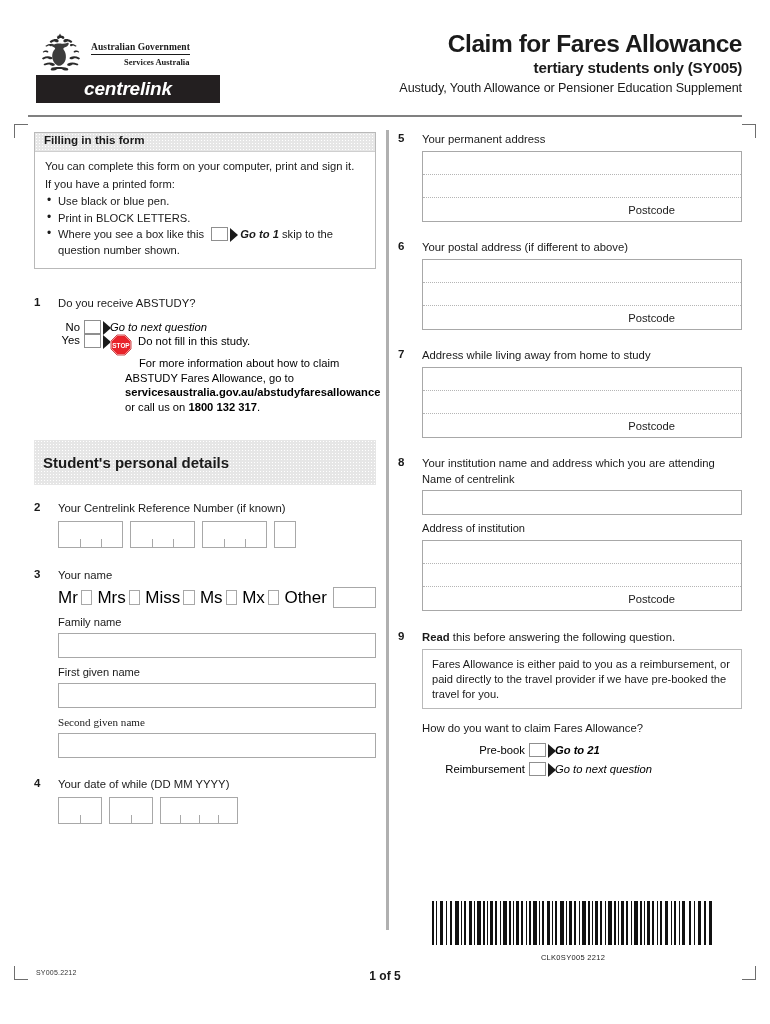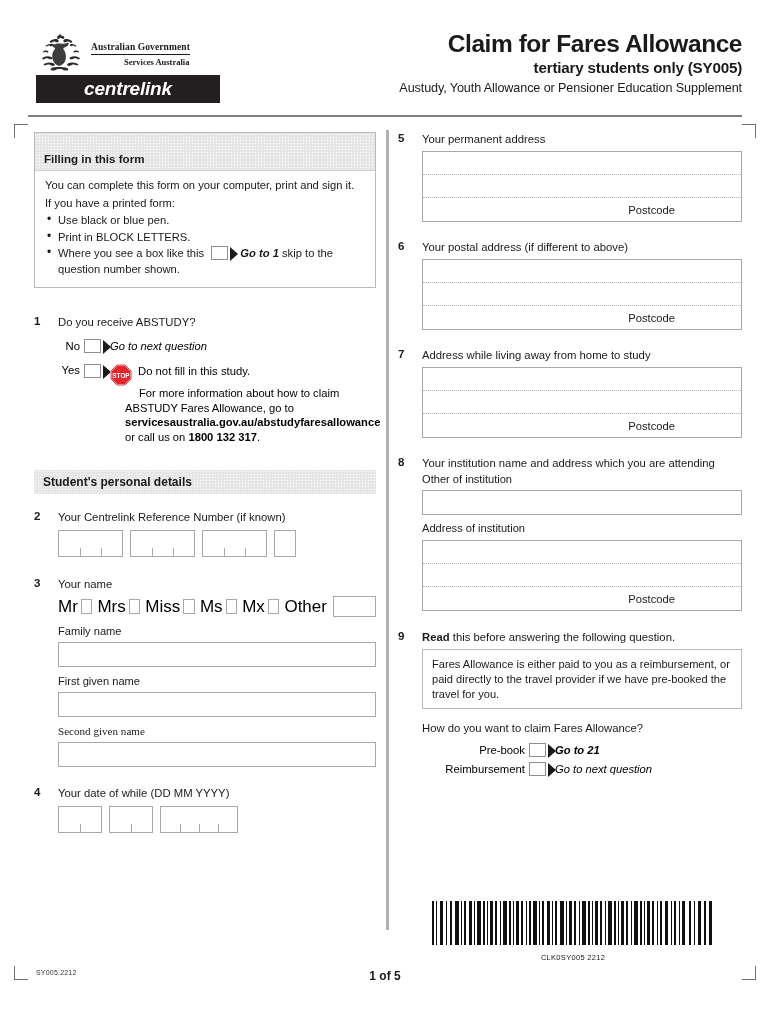--- a/index.html
+++ b/index.html
@@ -73,21 +73,21 @@
   .col-left  { position: absolute; left: 34px;  top: 132px; width: 342px; }
   .col-right { position: absolute; left: 398px; top: 132px; width: 344px; }
   .col-divider {
     position: absolute; left: 386px; top: 130px;
     width: 2.5px; height: 800px; background: #b0b0b0;
   }
 
   
   .fill-box { border: 1px solid #b9b9b9; background: #fff; }
   .fill-head {
-    background: #e8e8e8; padding: 19px 9px 5px 9px;
+    background: #e8e8e8; padding: 0 9px 5px 9px;
     font-size: 11.6px; font-weight: bold; color: #1a1a1a;
     border-bottom: 1px solid #cfcfcf;
     background-image: radial-gradient(#ffffff 0.5px, transparent 0.6px);
     background-size: 3px 3px; background-color: #e6e6e6;
   }
   .fill-body { padding: 7px 10px 9px 10px; font-size: 11.2px; line-height: 15.5px; color: #1a1a1a; }
   .fill-body p { margin: 0 0 2px 0; }
   .fill-ul { margin: 1px 0 0 0; padding: 0; list-style: none; }
   .fill-ul li { position: relative; padding-left: 13px; margin-bottom: 1px; }
   .fill-ul li::before {
@@ -124,21 +124,21 @@
     width: 21px; height: 21px; position: relative; display: inline-block;
     vertical-align: -6px; margin-right: 7px;
   }
   .stopsign svg { display: block; }
 
   
   .sec-head {
     background-color: #e6e6e6;
     background-image: radial-gradient(#ffffff 0.5px, transparent 0.6px);
     background-size: 3px 3px;
-    padding: 5px 9px; font-size: 12px; font-weight: bold; color: #1a1a1a;
+    padding: 14px 9px; font-size: 15px; font-weight: bold; color: #1a1a1a;
   }
 
   
   .charbox-row { display: flex; align-items: flex-start; gap: 7px; margin-top: 5px; }
   .charbox {
     border: 1px solid #a8a8a8; height: 27px; background: #fff;
     position: relative; display: flex;
   }
   .charbox .tick {
     flex: 1 1 0; position: relative;
@@ -266,21 +266,21 @@
       <div class="qnum">1</div>
       <div class="qbody">
         <div class="qlabel">Do you receive ABSTUDY?</div>
 
         <div style="margin-top:9px; font-size:11.3px; display:flex; align-items:center;">
           <span style="width:22px; text-align:right;">No</span>
           <span class="gotobox"></span>
           <span class="goto-text">Go to next question</span>
         </div>
 
-        <div style="margin-top:11px; font-size:11.3px; display:flex; align-items:flex-start;">
+        <div style="font-size:11.3px; display:flex; align-items:flex-start;">
           <span style="width:22px; text-align:right;">Yes</span>
           <span class="gotobox"></span>
           <span class="stopsign">
             <svg viewBox="0 0 22 22" width="22" height="22">
               <polygon points="7,1 15,1 21,7 21,15 15,21 7,21 1,15 1,7" fill="#e8232a" stroke="#ffffff" stroke-width="1.4"></polygon>
               <polygon points="7,1 15,1 21,7 21,15 15,21 7,21 1,15 1,7" fill="none" stroke="#c41a20" stroke-width="0.8"></polygon>
               <text x="11" y="14.3" font-family="Liberation Sans, sans-serif" font-size="6.4" font-weight="bold" fill="#ffffff" text-anchor="middle">STOP</text>
             </svg>
           </span>
           <div style="line-height:15px;">
@@ -426,21 +426,21 @@
             <span>Postcode</span>
           </div>
         </div>
       </div>
     </div>
 
     <div class="q" style="margin-top:18px;">
       <div class="qnum">8</div>
       <div class="qbody">
         <div class="qlabel">Your institution name and address which you are attending</div>
-        <div class="sublabel">Other of institution</div>
+        <div class="sublabel">Name of centrelink</div>
         <div class="tbox" style="margin-top:3px;"></div>
         <div class="sublabel" style="margin-top:6px;">Address of institution</div>
         <div class="addr">
           <div class="line"></div>
           <div class="line"></div>
           <div class="line last">
             <span>Postcode</span>
           </div>
         </div>
       </div>

